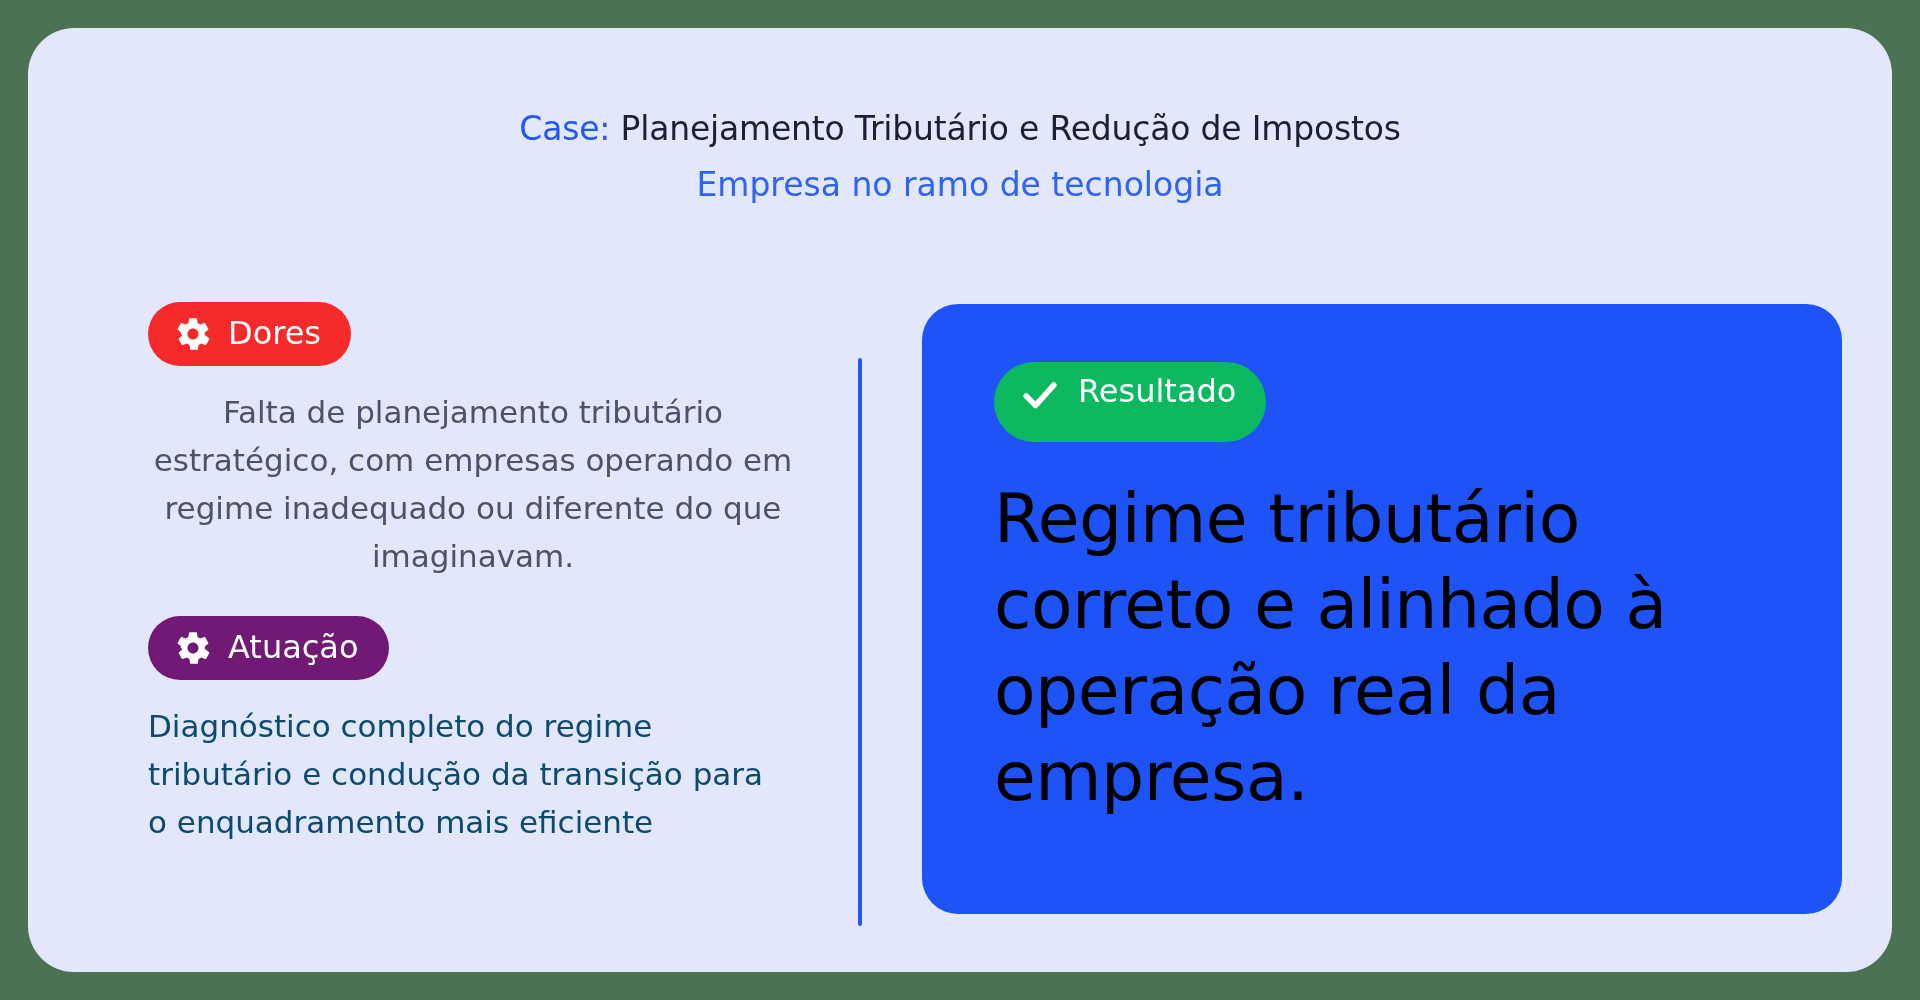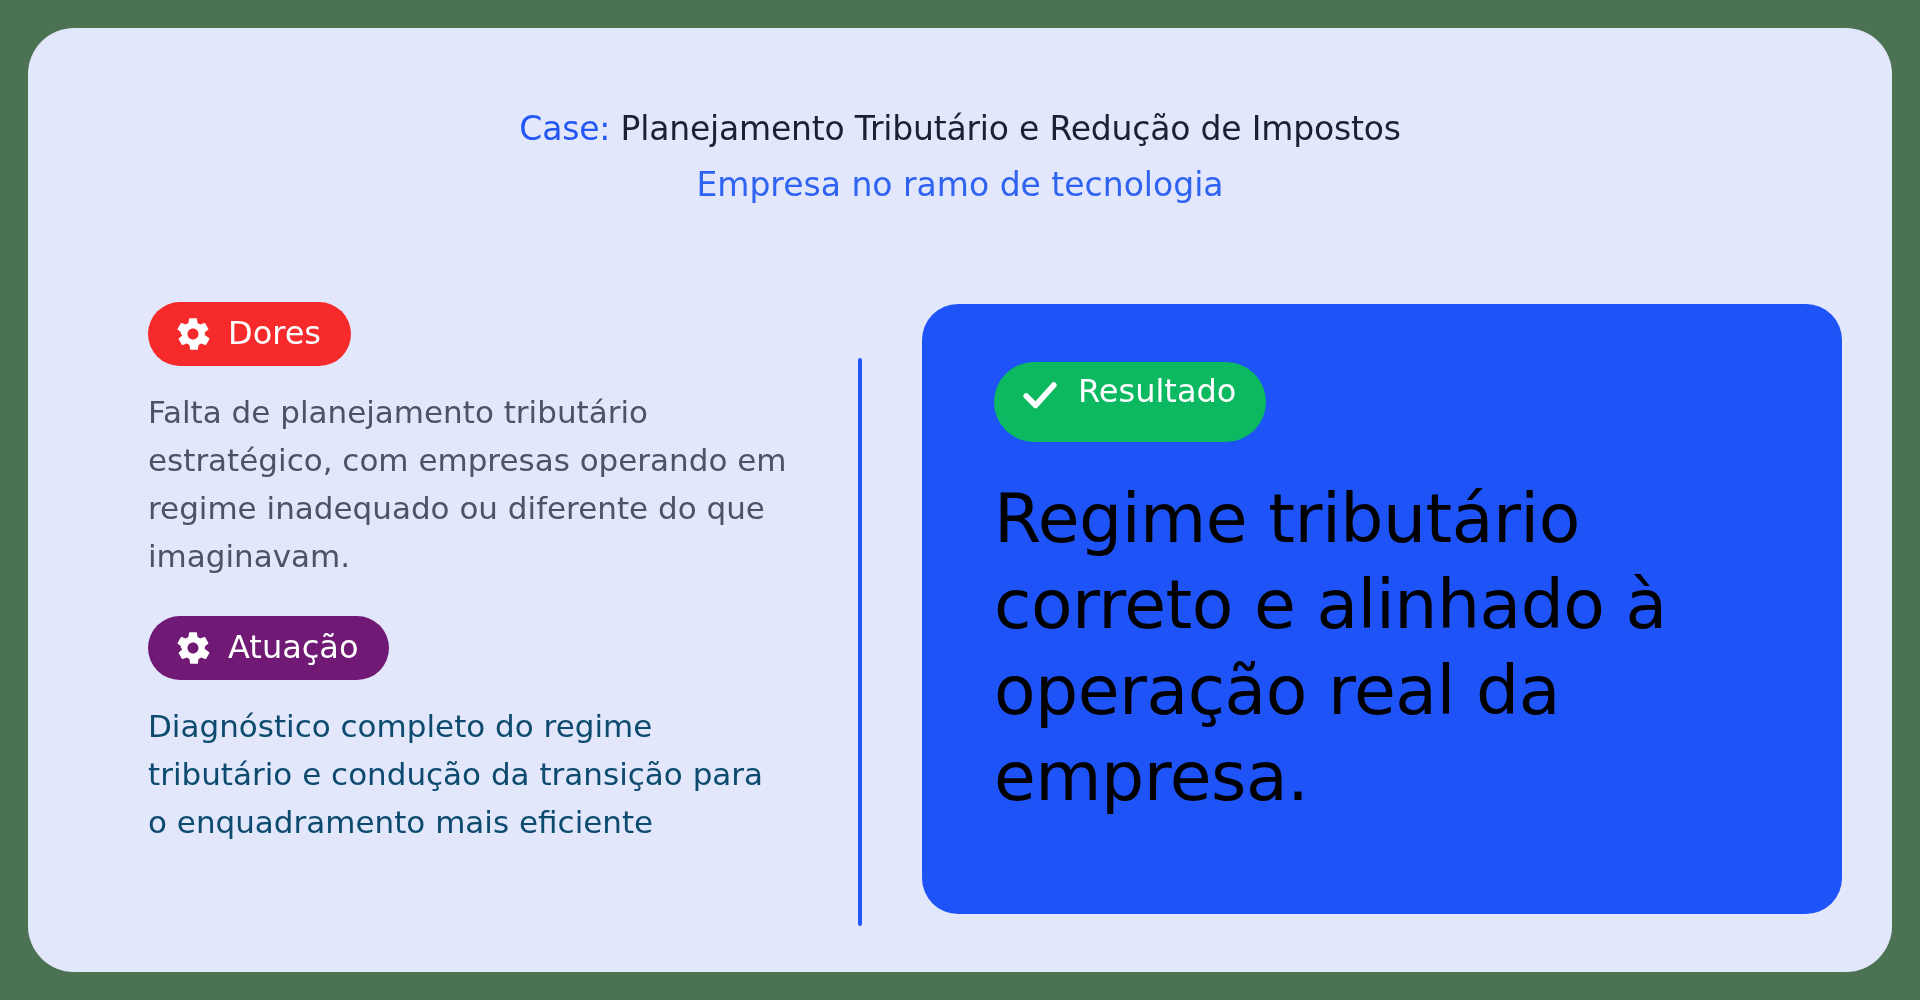--- a/index.html
+++ b/index.html
@@ -89,20 +89,21 @@
 
   .body-text {
     font-size: 31px;
     line-height: 48px;
     font-weight: 400;
   }
   .body-dores {
     margin-top: 22px;
     color: #4c5268;
     width: 650px;
+    text-align: center;
   }
   .body-atuacao {
     margin-top: 22px;
     color: #0c4a6e;
     width: 640px;
   }
 
   .gap-block { height: 36px; }
 
   

